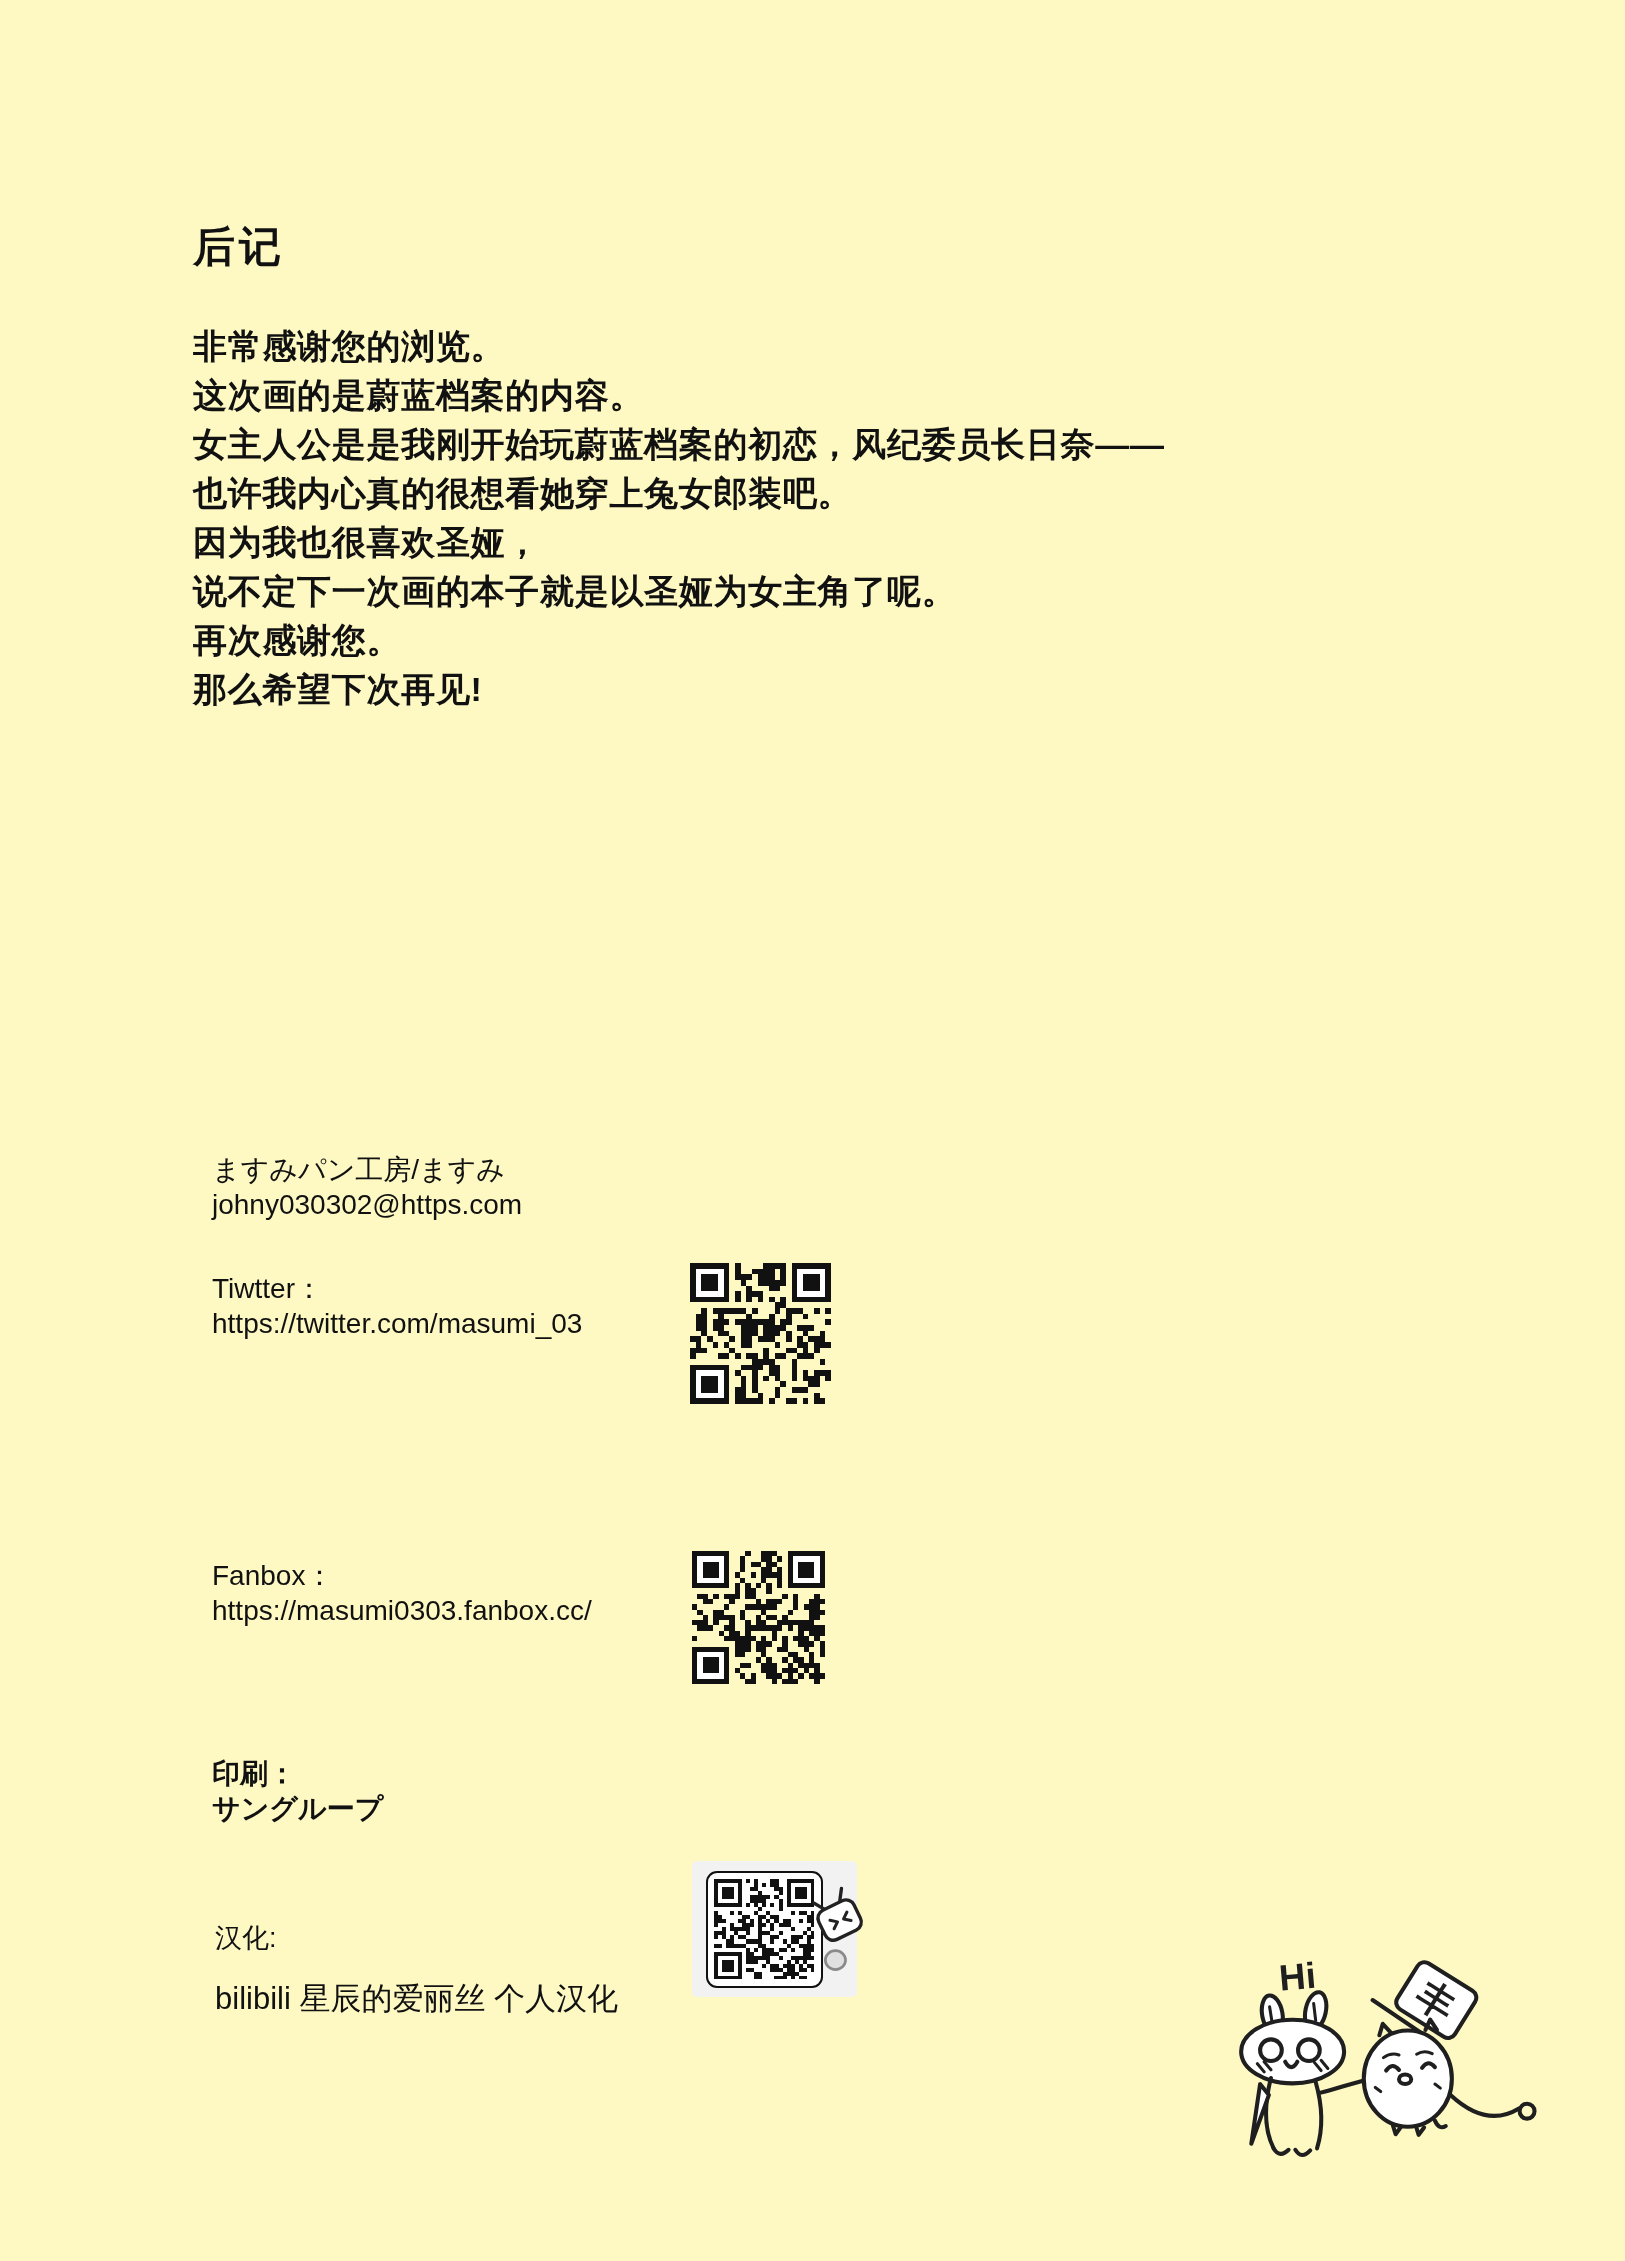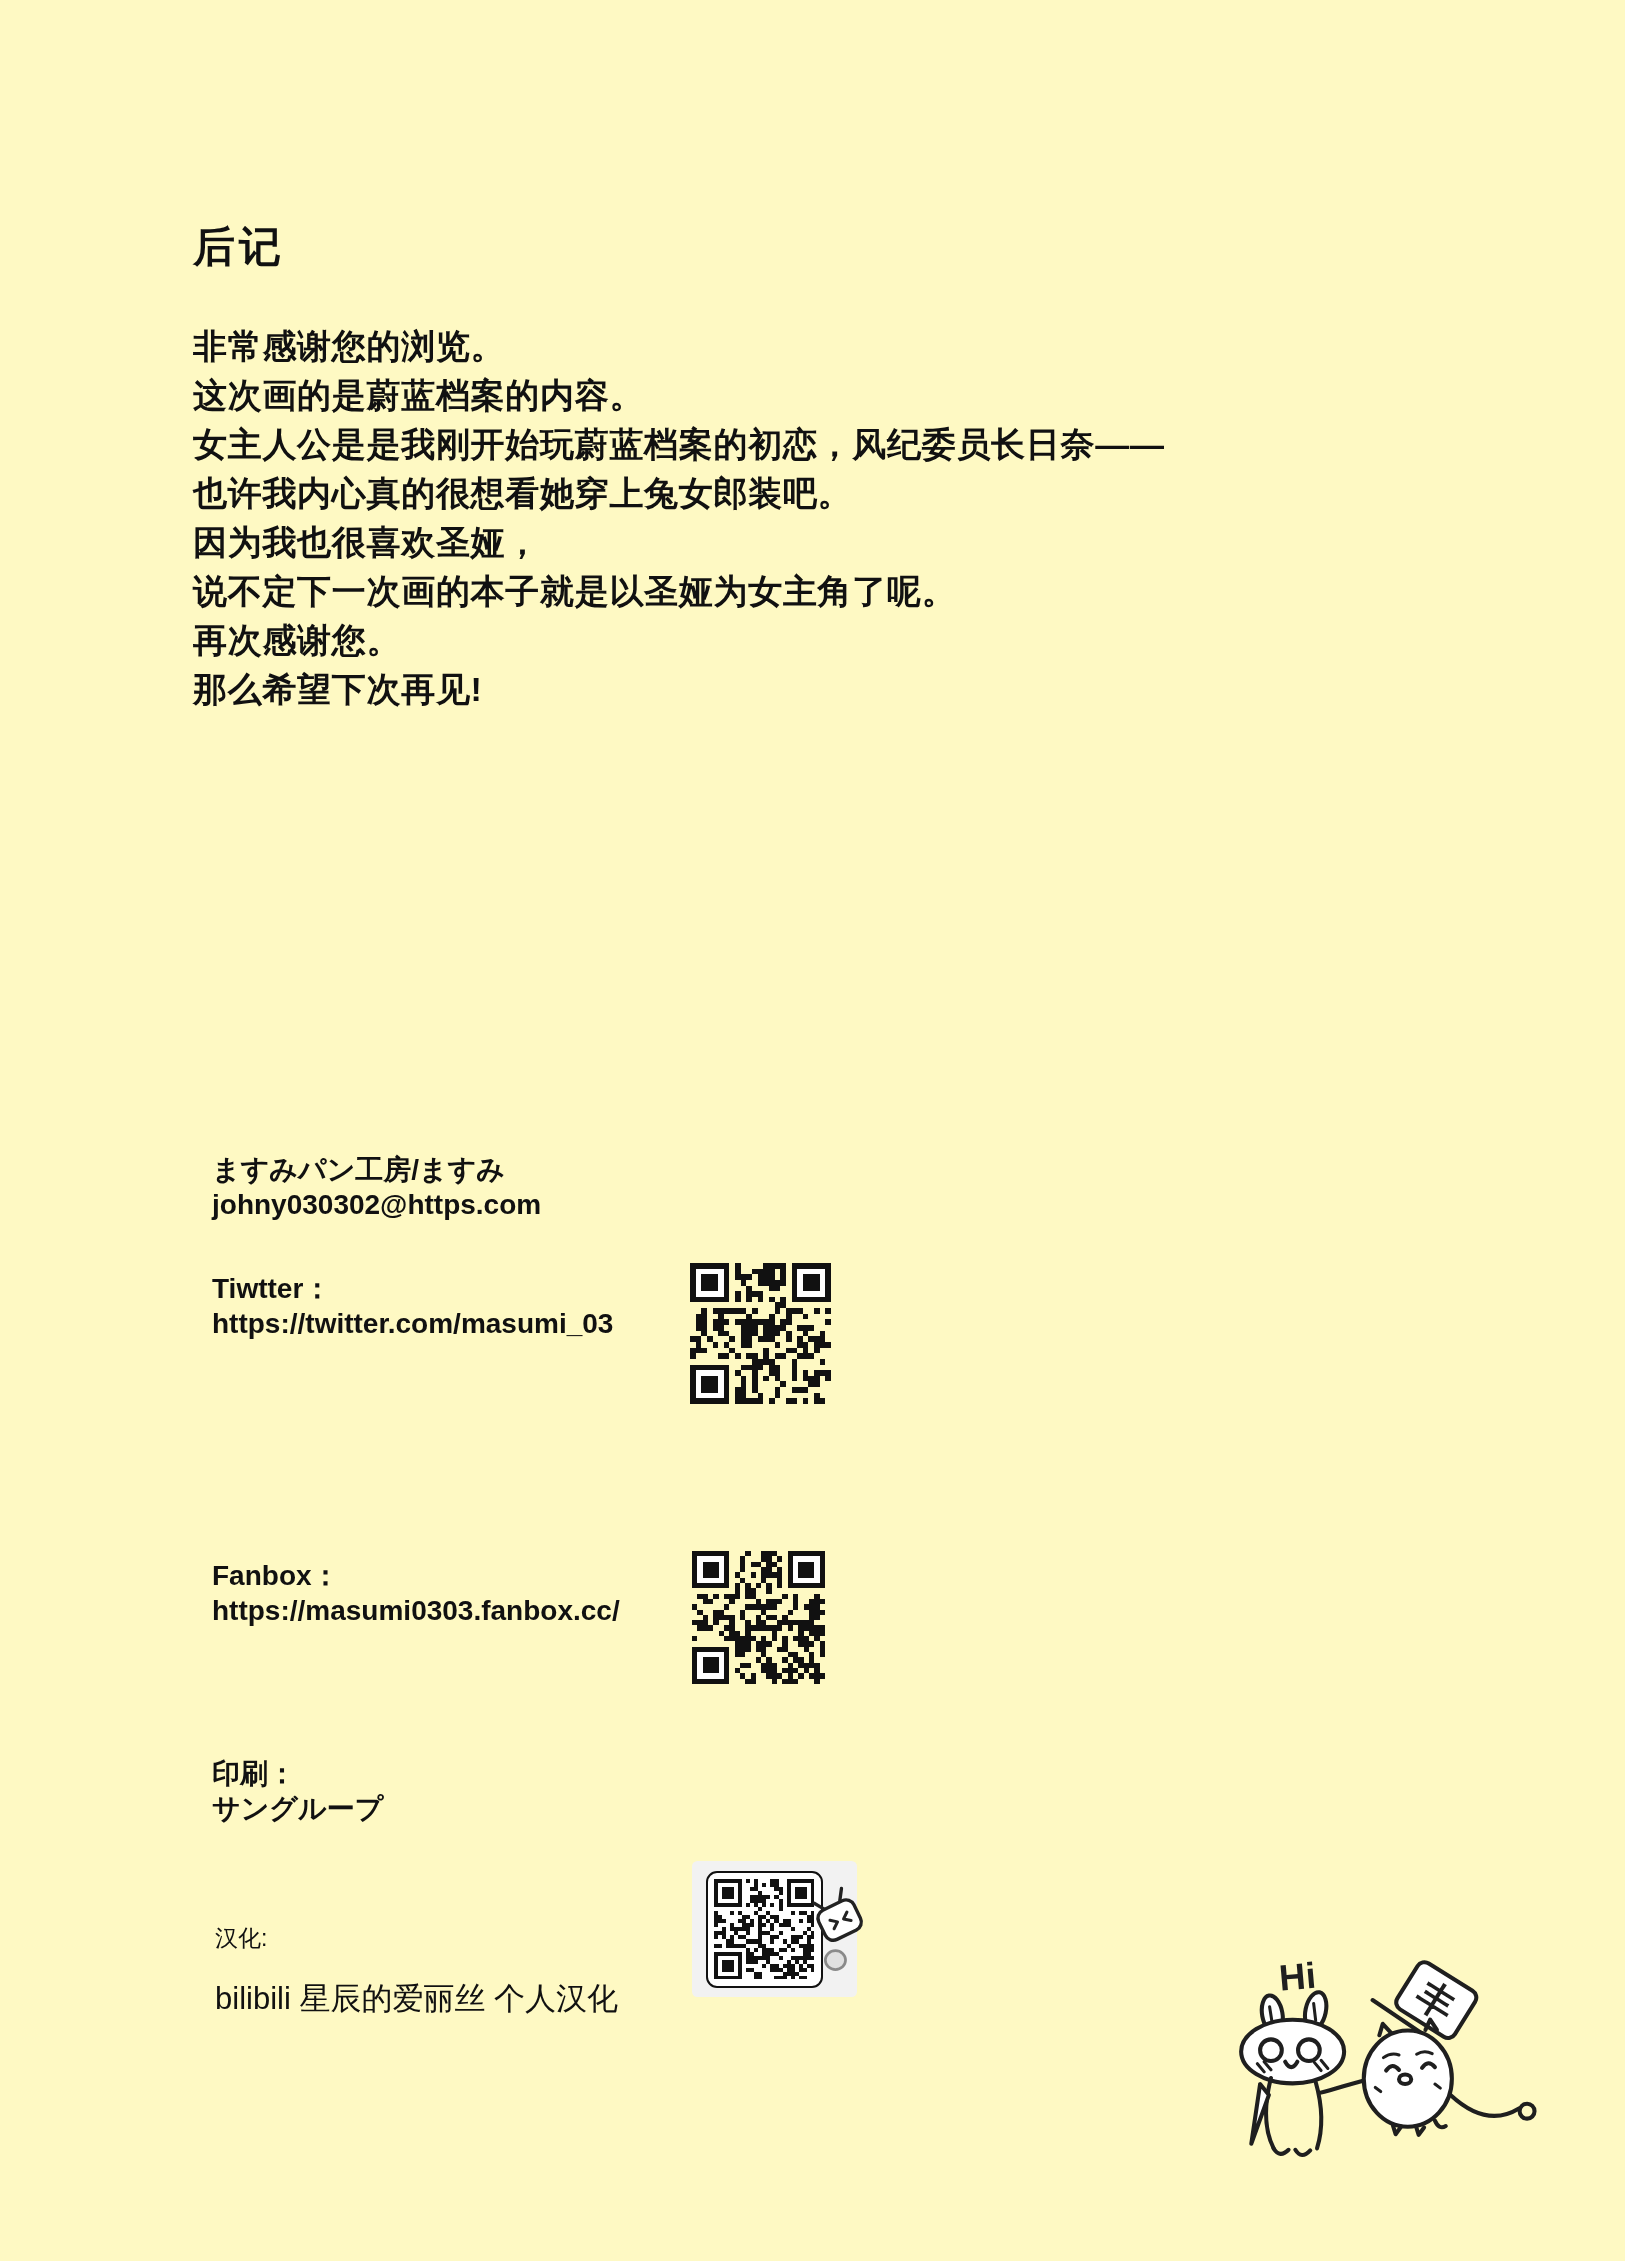--- a/index.html
+++ b/index.html
@@ -23,30 +23,30 @@
     white-space: nowrap;
   }
   .afterword {
     position: absolute; left: 193px; top: 322px;
     font-size: 34px; font-weight: 700; line-height: 49px;
     letter-spacing: 0.7px; white-space: nowrap;
   }
   .afterword p { margin: 0; }
   .block {
     position: absolute; left: 212px;
-    font-size: 28px; font-weight: 700; line-height: 35px;
+    font-size: 28px; font-weight: 400; line-height: 35px;
     letter-spacing: 0px; white-space: nowrap;
   }
   .block p { margin: 0; }
   #contact  { top: 1152px; }
   #twitter  { top: 1271px; }
   #fanbox   { top: 1547px; margin-top: 11px; }
   #printing { top: 1756px; font-weight: 600; }
   #translation { top: 1921px; left: 215px; font-weight: 400; }
-  #translation .label  { font-size: 23px; }
+  #translation .label  { font-size: 27px; }
   #translation .credit { font-size: 31px; margin-top: 25px; }
 
   svg.qr { position: absolute; fill: #111; shape-rendering: crispEdges; }
   #qr-twitter { left: 690px; top: 1263px; width: 141px; height: 141px; }
   #qr-fanbox  { left: 692px; top: 1551px; width: 133px; height: 133px; }
 
   .qr-panel {
     position: absolute; left: 692px; top: 1861px;
     width: 165px; height: 136px;
     background: #f2f2f2; border-radius: 5.4px;

